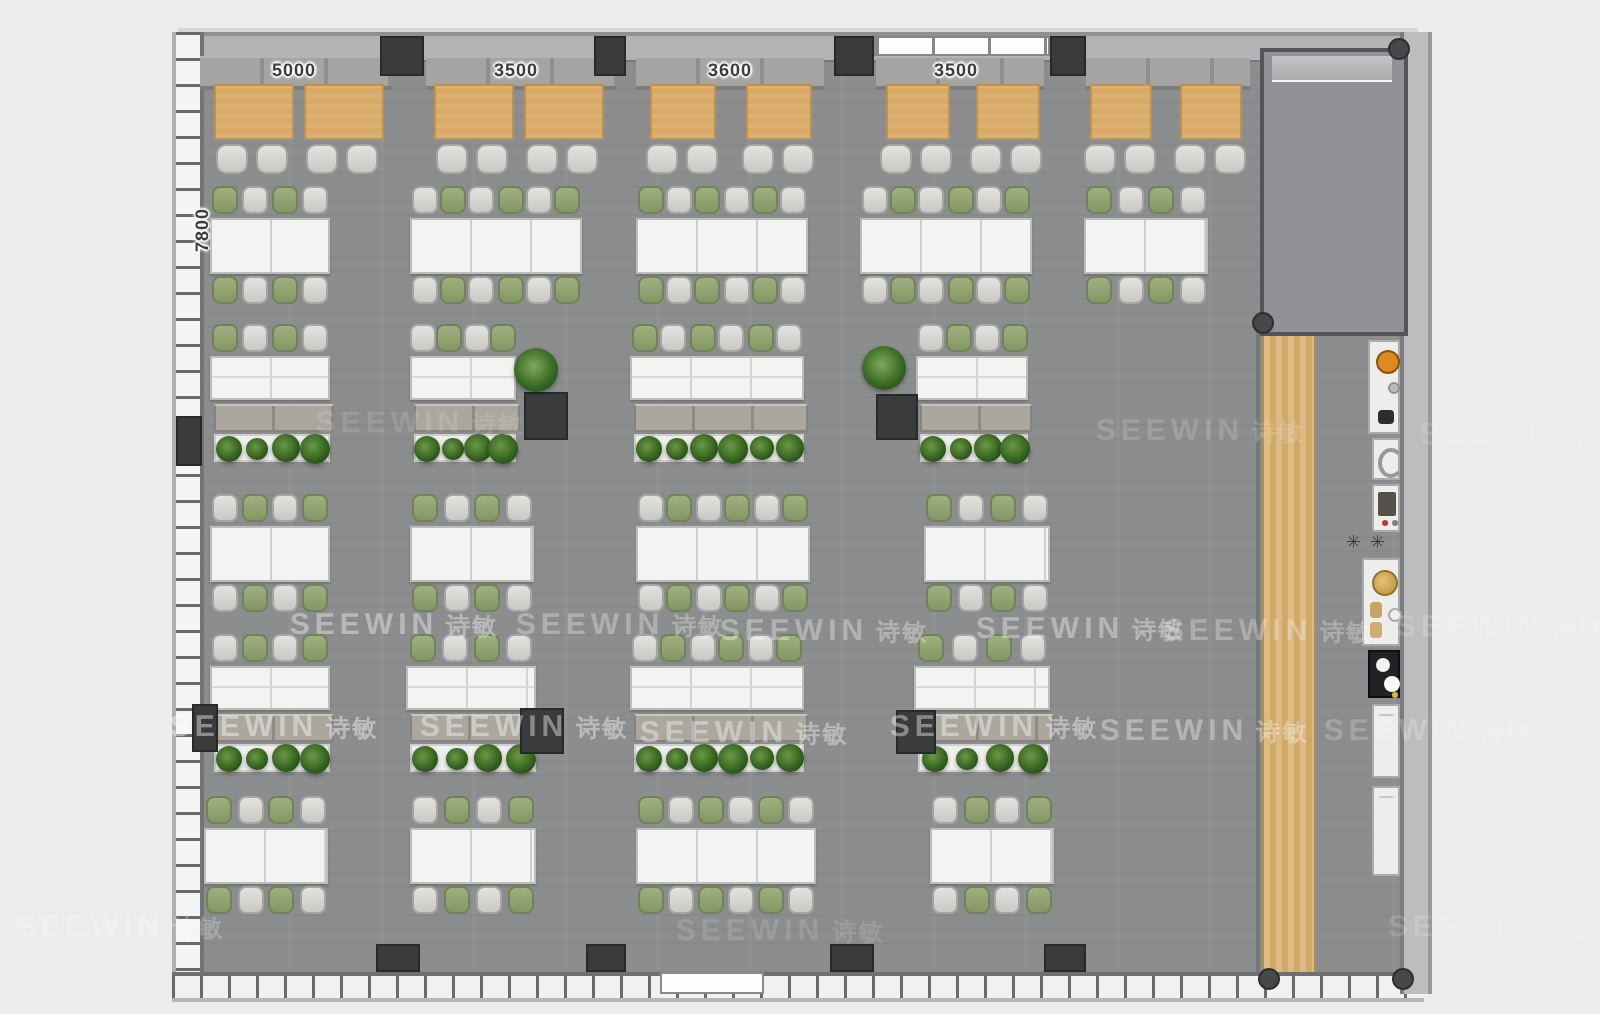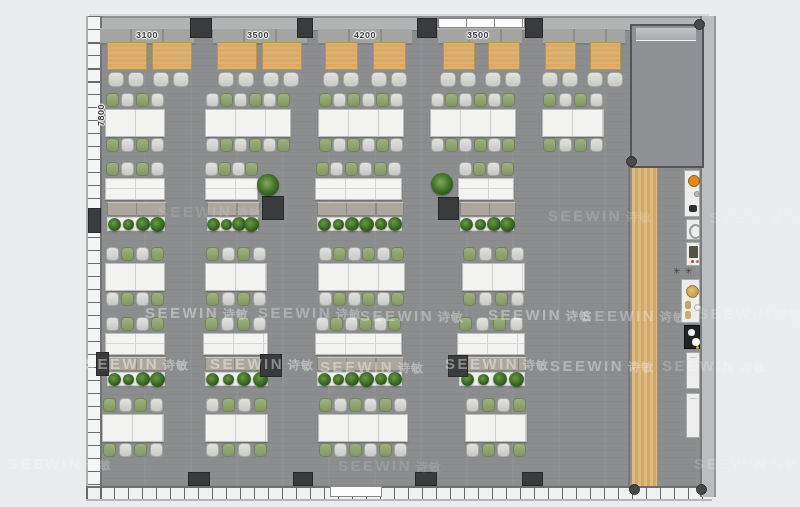--- a/index.html
+++ b/index.html
@@ -506,20 +506,20 @@
       <div class="wm" style="left: 602px; top: 366px; opacity: 0.34;"><span class="lat">SEEWIN</span><span class="cjk">诗敏</span></div>
       <div class="wm" style="left: 714px; top: 366px; opacity: 0.2;"><span class="lat">SEEWIN</span><span class="cjk">诗敏</span></div>
       <div class="wm" style="left: 600px; top: 216px; opacity: 0.16;"><span class="lat">SEEWIN</span><span class="cjk">诗敏</span></div>
       <div class="wm" style="left: 762px; top: 218px; opacity: 0.13;"><span class="lat">SEEWIN</span><span class="cjk">诗敏</span></div>
       <div class="wm" style="left: 210px; top: 212px; opacity: 0.12;"><span class="lat">SEEWIN</span><span class="cjk">诗敏</span></div>
       <div class="wm" style="left: 60px; top: 464px; opacity: 0.22;"><span class="lat">SEEWIN</span><span class="cjk">诗敏</span></div>
       <div class="wm" style="left: 390px; top: 466px; opacity: 0.13;"><span class="lat">SEEWIN</span><span class="cjk">诗敏</span></div>
       <div class="wm" style="left: 746px; top: 464px; opacity: 0.15;"><span class="lat">SEEWIN</span><span class="cjk">诗敏</span></div>
     </div>
   <div id="annotation-layer" class="abs" style="inset:0;">
-      <div class="dim" style="left: 147px; top: 30px;">3100</div>
+      <div class="dim" style="left: 147px; top: 30px;">5000</div>
       <div class="dim" style="left: 258px; top: 30px;">3500</div>
-      <div class="dim" style="left: 365px; top: 30px;">4200</div>
+      <div class="dim" style="left: 365px; top: 30px;">3600</div>
       <div class="dim" style="left: 478px; top: 30px;">3500</div>
       <div class="dim vert" style="left: 101px; top: 115px;">7800</div>
     </div>
 
 </div>
 
 </body></html>

